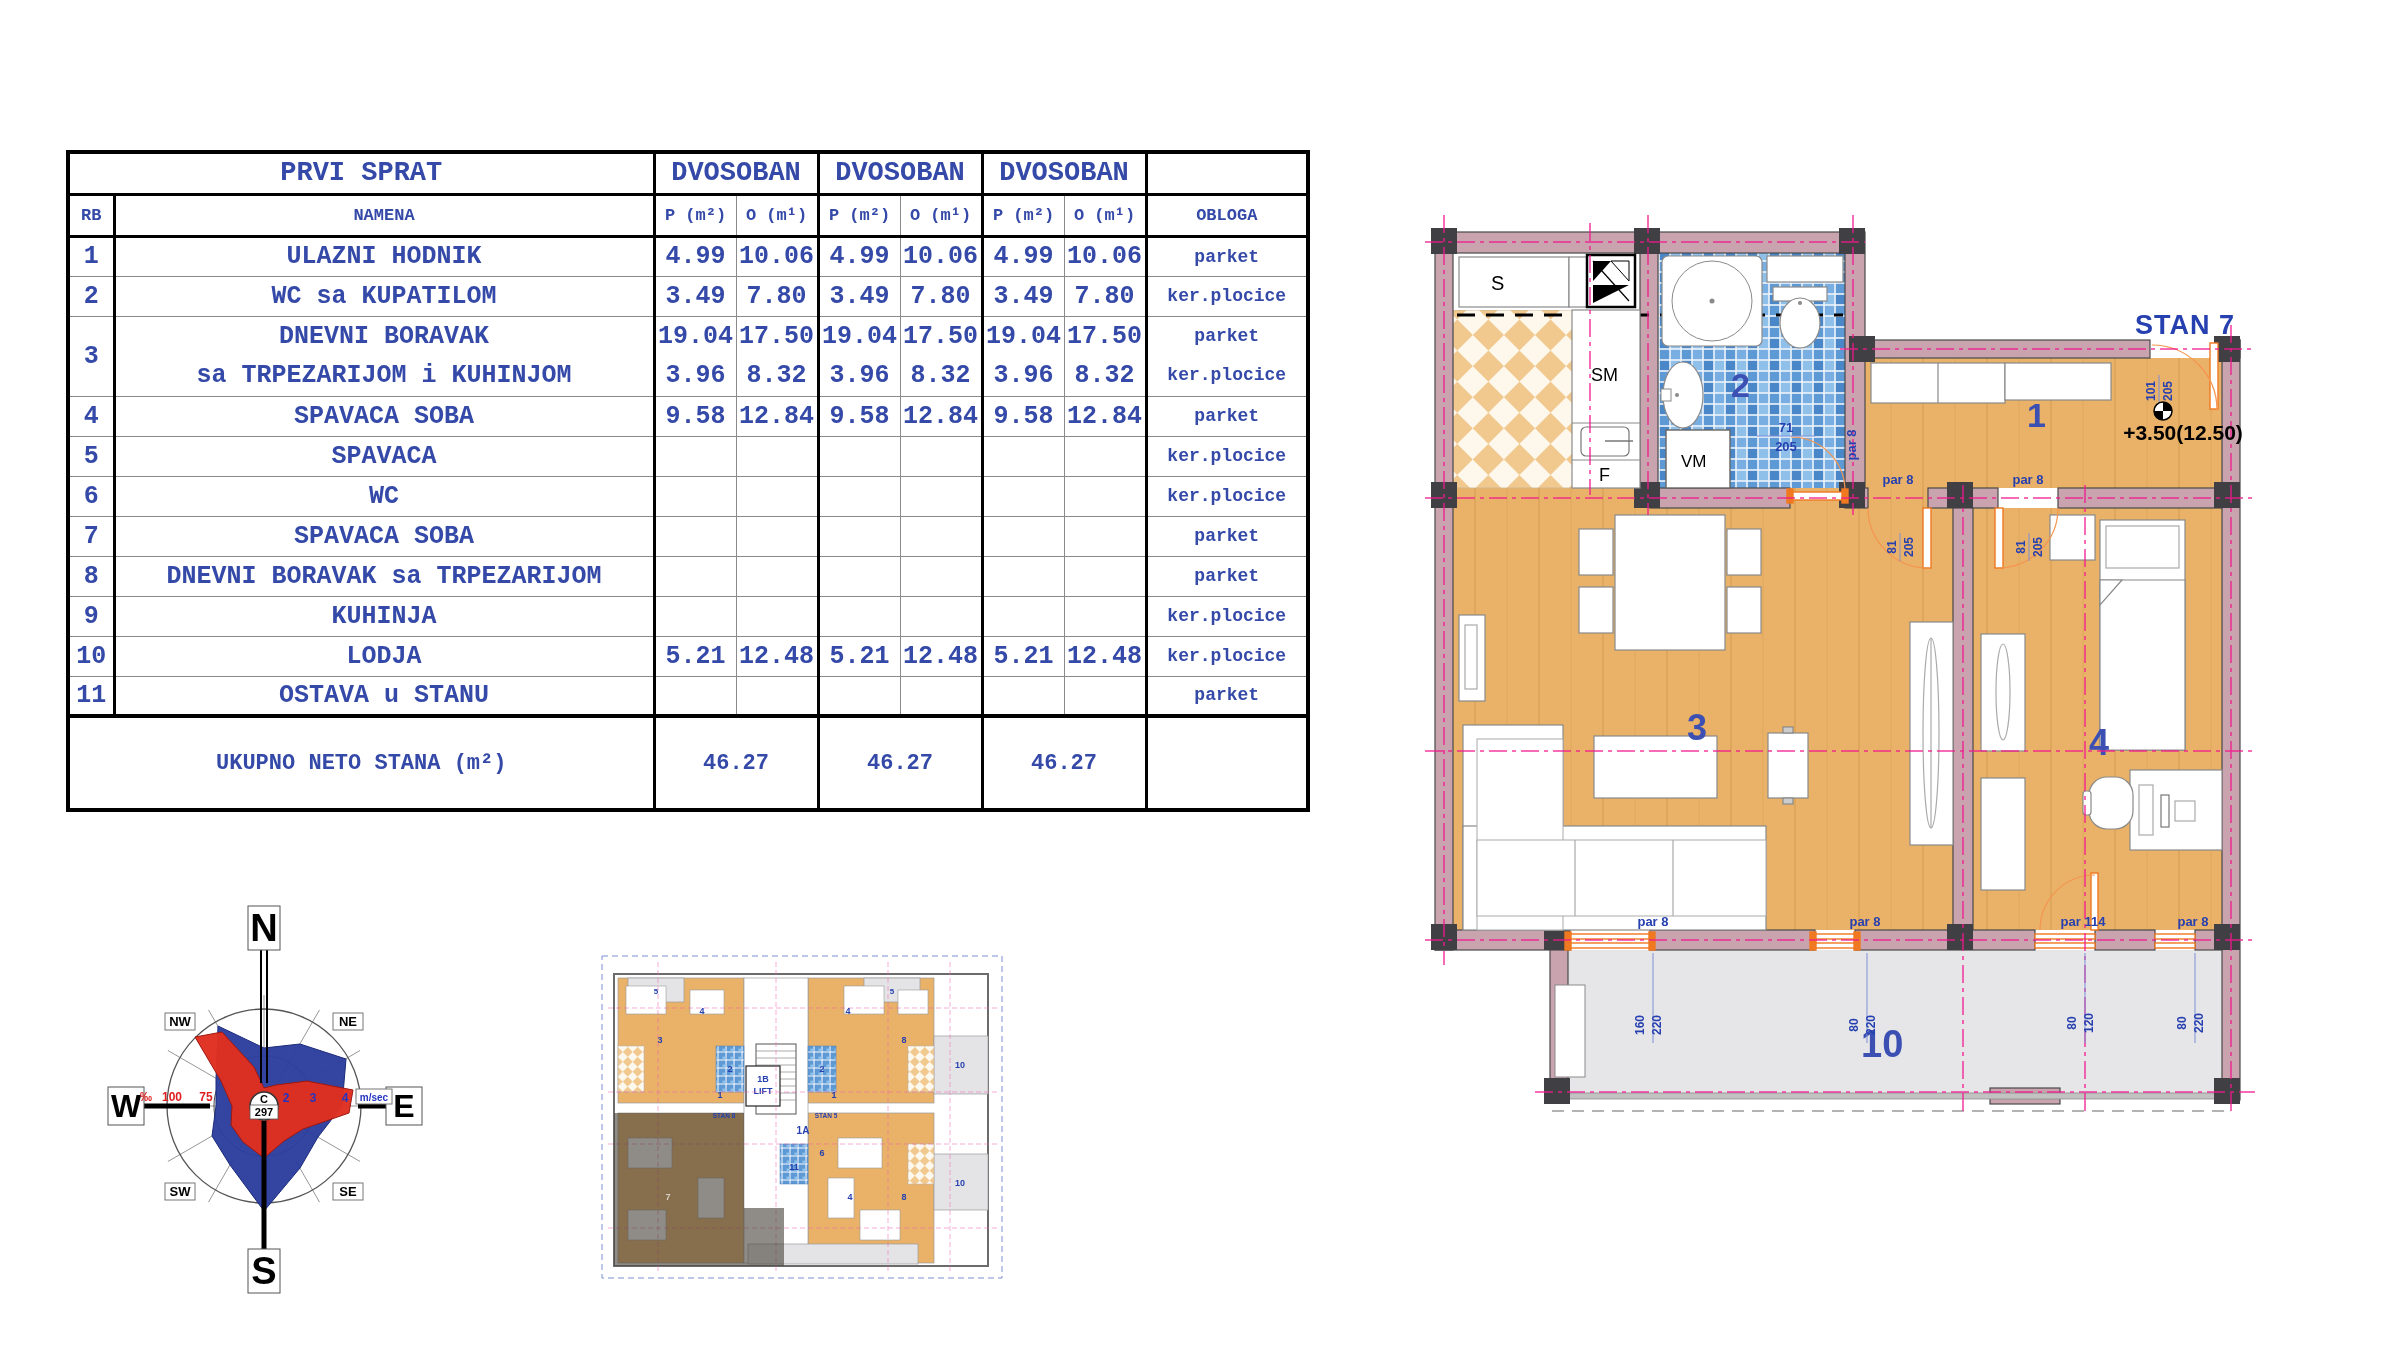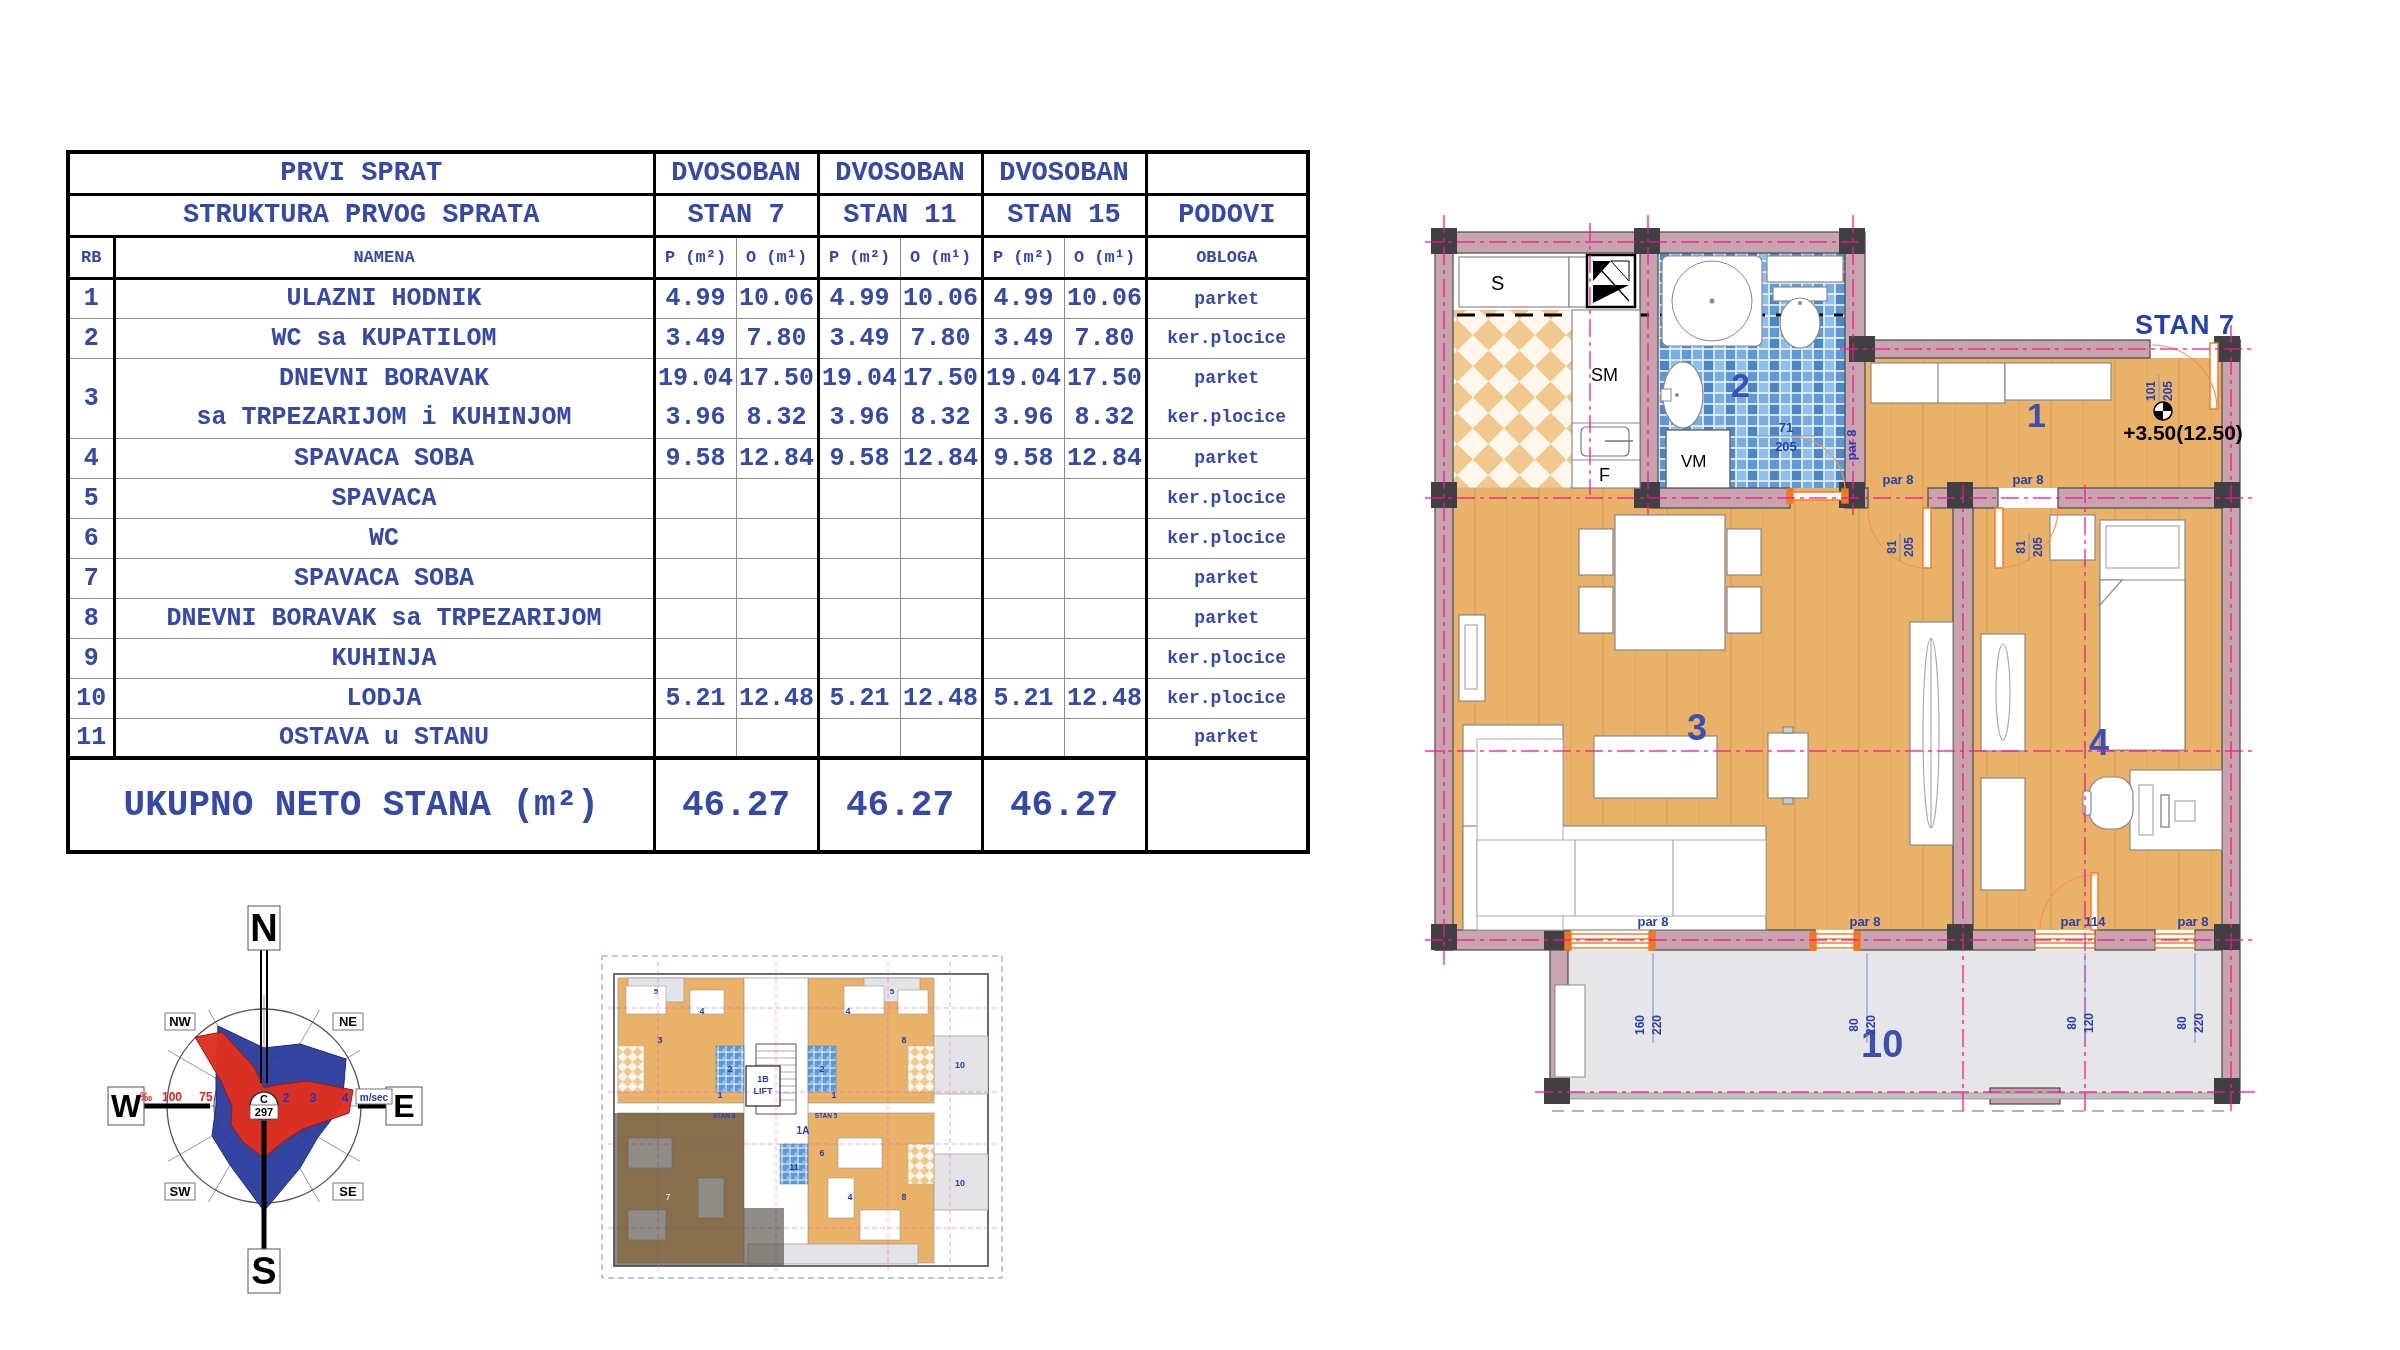--- a/index.html
+++ b/index.html
@@ -13,21 +13,21 @@
   tr.hdr td{border-bottom:3px solid #000;}
   td.bL{border-left:3px solid #000 !important;}
   tr.h1 td,tr.h2 td{font-size:27px;}
   tr.h3 td{font-size:17px;}
   tr.data td{font-size:25px;}
   tr.data td.obl{font-size:18px;font-weight:700;}
   tr.h1{height:42px;}tr.h2{height:42px;}tr.h3{height:42px;}
   tr.data{height:40px;}
   tr.r3{height:80px;}
   tr.total{height:94px;}
-  tr.total td{border-top:4px solid #000;font-size:36px;}
+  tr.total td{border-top:4px solid #000;font-size:22px;}
   .two-line div{line-height:39px;height:39px;}
   
   .panel{position:absolute;}
 </style>
 </head>
 <body>
 
 <div id="stage">
 
   <div id="spec-table-wrap">
@@ -43,27 +43,20 @@
           <col style="width:82px">
         <col style="width:162px">
       </colgroup>
       <tbody>
           <tr class="hdr h1">
         <td colspan="2">PRVI SPRAT</td>
         <td colspan="2" class="bL">DVOSOBAN</td>
         <td colspan="2" class="bL">DVOSOBAN</td>
         <td colspan="2" class="bL">DVOSOBAN</td>
         <td class="bL"></td>
-      </tr>
-      <tr class="hdr h2">
-        <td colspan="2">STRUKTURA PRVOG SPRATA</td>
-        <td colspan="2" class="bL">STAN 7</td>
-        <td colspan="2" class="bL">STAN 11</td>
-        <td colspan="2" class="bL">STAN 15</td>
-        <td class="bL">PODOVI</td>
       </tr>
       <tr class="hdr h3">
         <td>RB</td>
         <td class="bL">NAMENA</td>
         <td class="bL">P (m²)</td>
         <td>O (m¹)</td>
         <td class="bL">P (m²)</td>
         <td>O (m¹)</td>
         <td class="bL">P (m²)</td>
         <td>O (m¹)</td>

